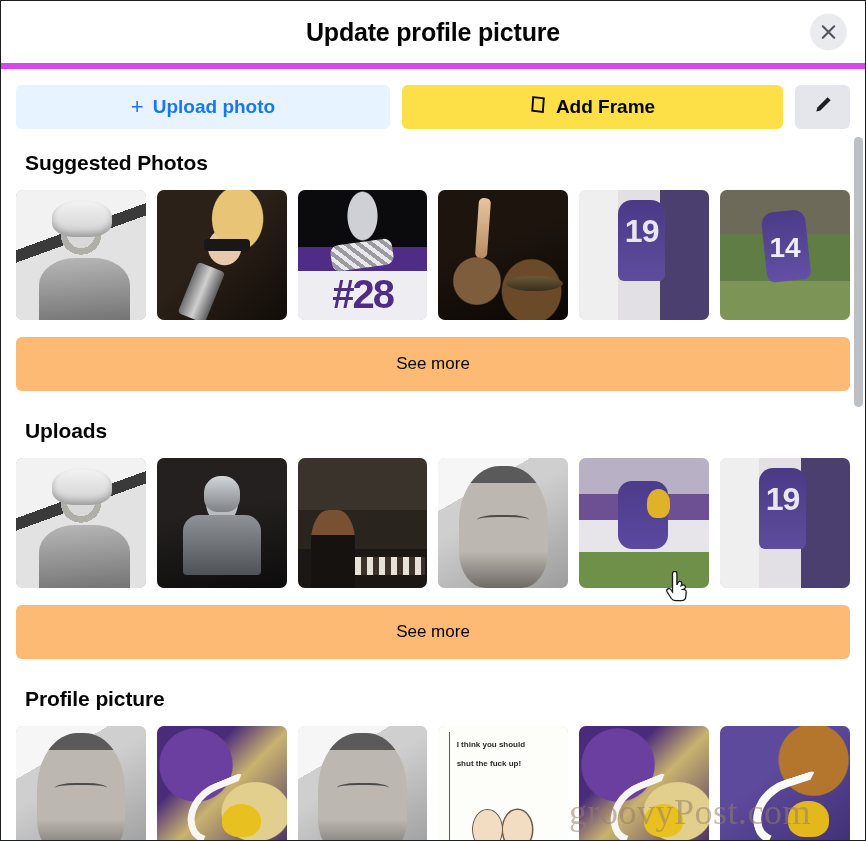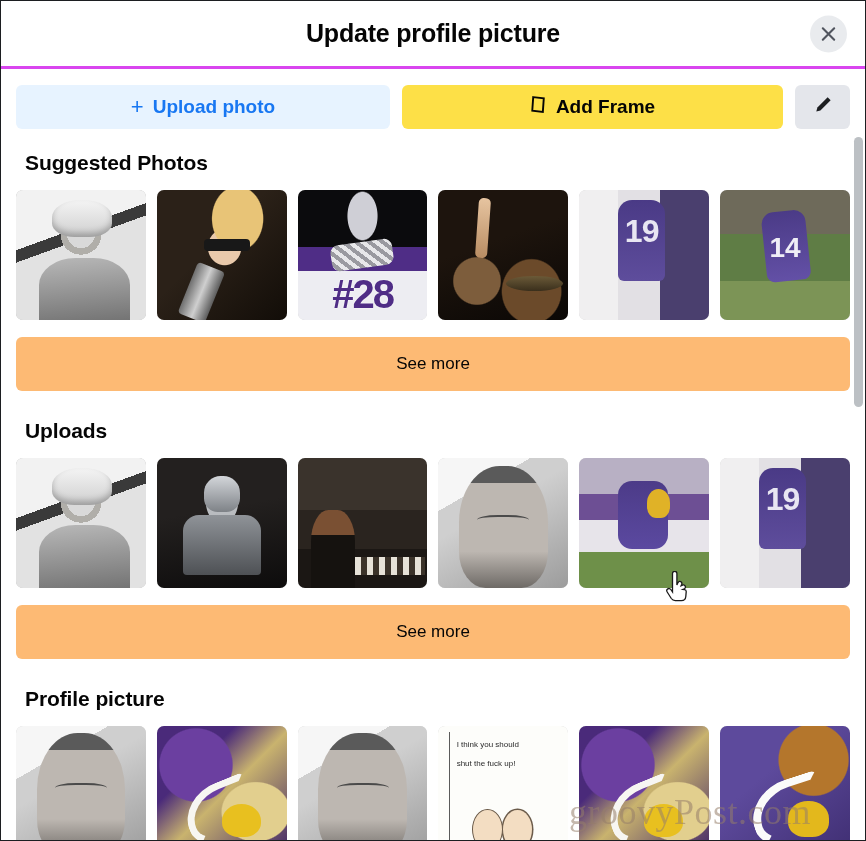--- a/index.html
+++ b/index.html
@@ -22,21 +22,21 @@
     overflow: hidden;
     display: flex;
     flex-direction: column;
   }
 
   
   .dialog-header {
     position: relative;
     height: 68px;
     flex: 0 0 68px;
-    border-bottom: 3px solid #d946ef;
+    border-bottom: 6px solid #d946ef;
     display: flex;
     align-items: center;
     justify-content: center;
   }
   .dialog-title {
     font-size: 25px;
     font-weight: bold;
     letter-spacing: -0.2px;
     color: #050505;
   }
@@ -471,21 +471,21 @@
 
   
   .art-comic {
     background: #fdfdfa;
   }
   .art-comic .comic-line {
     position: absolute;
     left: 14%;
     font-family: "Liberation Sans", sans-serif;
     font-size: 8px;
-    font-weight: normal;
+    font-weight: bold;
     color: #2a2a2a;
     white-space: nowrap;
   }
   .art-comic .l1 { top: 11%; }
   .art-comic .l2 { top: 26%; }
   .art-comic::before {
     content: "";
     position: absolute;
     left: 8%; top: 5%;
     width: 1.5px; height: 90%;

